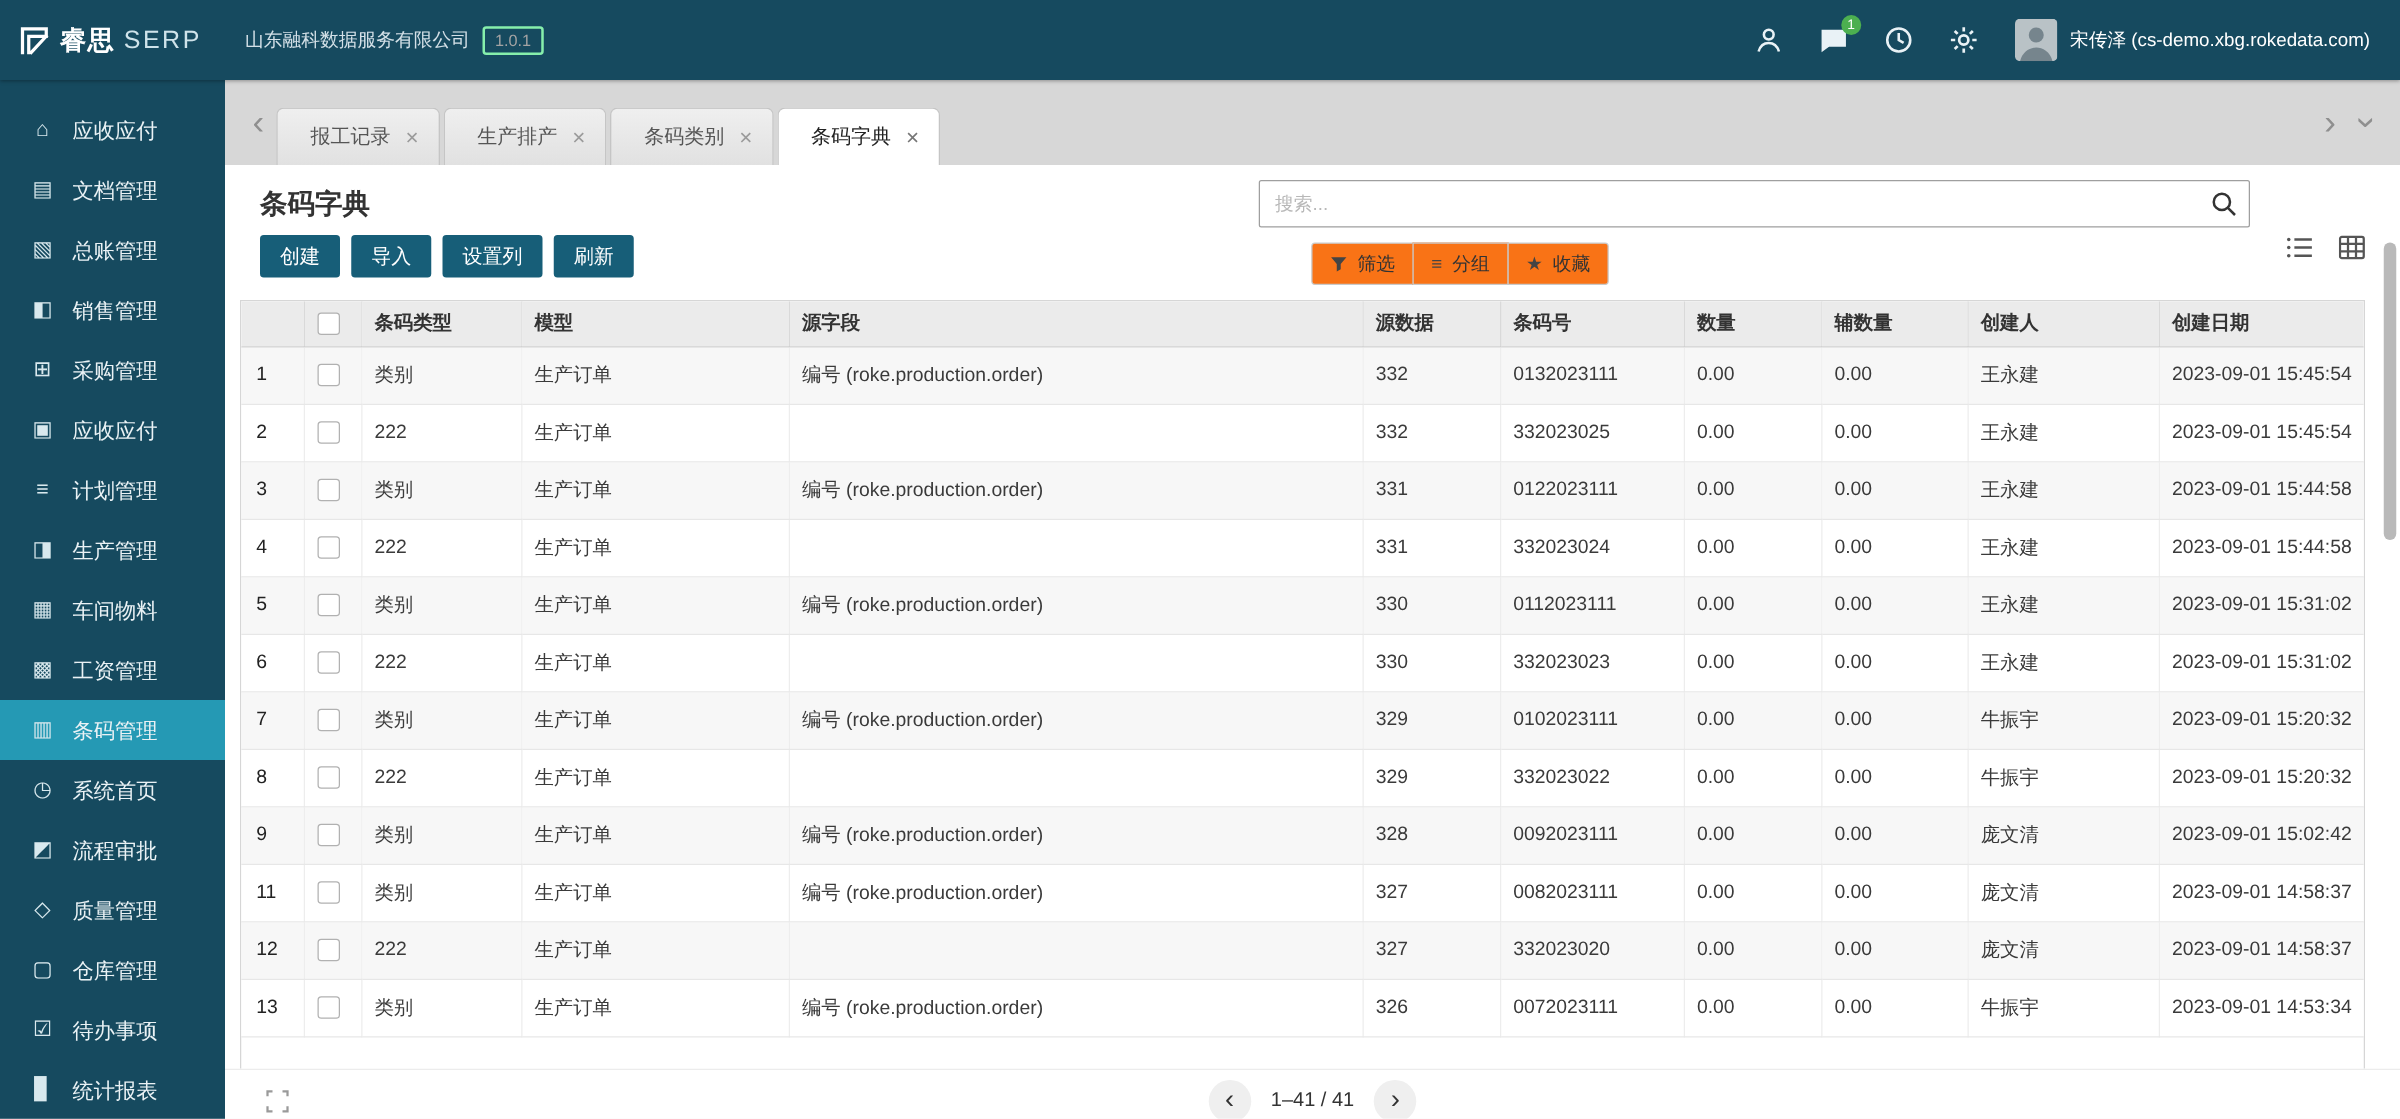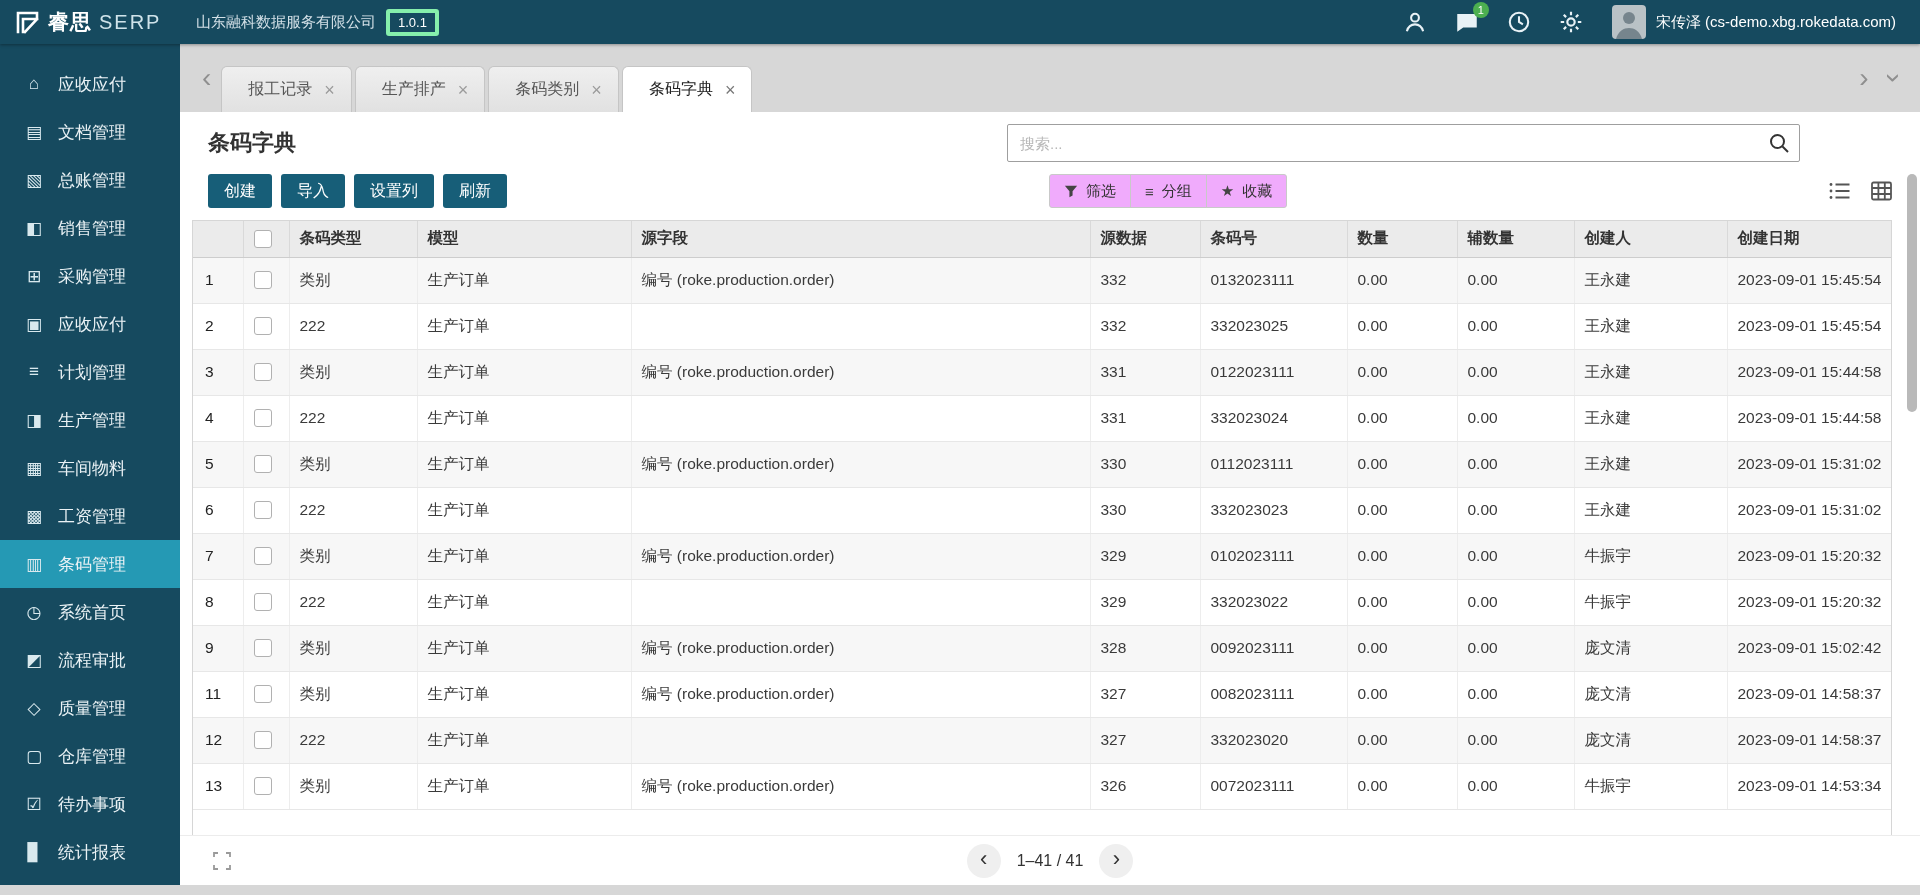--- a/index.html
+++ b/index.html
@@ -1,27 +1,27 @@
 <!DOCTYPE html>
 <html><head>
 <meta charset="utf-8">
 <style>
   *{margin:0;padding:0;box-sizing:border-box}
   html,body{width:1920px;height:895px;overflow:hidden;background:#d7d7d7;
     font-family:"Liberation Sans","DejaVu Sans",sans-serif;color:#333}
 
   
-  .topbar{height:44px;background:#164a5f;display:flex;align-items:center;color:#fff;
+  .topbar{height:64px;background:#164a5f;display:flex;align-items:center;color:#fff;
     position:relative;z-index:10;box-shadow:0 1px 3px rgba(0,0,0,.35)}
   .logo-wrap{width:180px;flex-shrink:0;display:flex;align-items:center;gap:7px;padding-left:14px;cursor:pointer}
   .logo-mark{width:27px;height:27px;flex-shrink:0}
   .logo-text{font-size:21px;font-weight:bold;letter-spacing:1px;white-space:nowrap}
   .logo-serp{font-size:20px;color:#cfe3ea;letter-spacing:2px}
   .company{font-size:15px;color:#d3e0e7;margin-left:16px;white-space:nowrap}
-  .version-chip{margin-left:10px;font-size:13px;color:#ffffff;border:4px solid #86efac;border-radius:3px;padding:2px 8px}
+  .version-chip{margin-left:10px;font-size:13px;color:#a3a3a3;border:2px solid #86efac;border-radius:3px;padding:2px 8px}
   .top-spacer{flex:1}
   .top-icon{width:26px;height:26px;margin-left:26px;position:relative;cursor:pointer;flex-shrink:0}
   .top-icon svg{width:100%;height:100%}
   .badge{position:absolute;top:-7px;right:-9px;background:#4caf50;color:#fff;font-size:11px;
     min-width:16px;height:16px;border-radius:8px;display:flex;align-items:center;justify-content:center;padding:0 3px}
   .avatar{width:34px;height:34px;border-radius:4px;margin-left:28px;overflow:hidden;flex-shrink:0;cursor:pointer}
   .username{font-size:15px;margin-left:10px;margin-right:24px;white-space:nowrap;cursor:pointer}
 
   
   .app{display:flex;height:841px}
@@ -50,25 +50,25 @@
   .content{flex:1;background:#fff;display:flex;flex-direction:column;min-height:0}
   .title-row{height:56px;display:flex;justify-content:space-between;align-items:flex-start;
     padding:12px 120px 0 28px}
   .page-title{font-size:22px;color:#333;padding-top:4px}
   .search-box{position:relative;width:793px}
   .search-input{width:100%;height:38px;border:1px solid #9f9f9f;border-radius:2px;background:#fff;
     padding:0 42px 0 12px;font-size:15px;color:#333;outline:none;font-family:inherit}
   .search-input::placeholder{color:#b8b8b8}
   .search-icon{position:absolute;right:10px;top:8px;width:22px;height:22px;cursor:pointer}
 
-  .toolbar{height:46px;display:flex;align-items:center;gap:9px;padding:0 28px;position:relative}
+  .toolbar{height:46px;display:flex;align-items:flex-start;gap:9px;padding:0 28px;position:relative}
   .btn{background:#175e78;color:#fff;border:none;border-radius:3px;height:34px;padding:0 16px;
     font-size:16px;cursor:pointer;font-family:inherit}
   .filter-group{position:absolute;left:869px;top:6px;display:flex}
-  .fbtn{display:flex;align-items:center;gap:8px;background:#f0abfc;border:1px solid #c9c9c9;height:34px;
+  .fbtn{display:flex;align-items:center;gap:8px;background:#f97316;border:1px solid #c9c9c9;height:34px;
     padding:0 14px;font-size:15px;color:#333;cursor:pointer;font-family:inherit;margin-left:-1px}
   .fbtn:first-child{border-radius:3px 0 0 3px;margin-left:0}
   .fbtn:last-child{border-radius:0 3px 3px 0}
   .fico{display:flex;align-items:center;font-size:15px;color:#444}
   .view-toggles{margin-left:auto;display:flex;gap:20px;align-items:center}
   .view-toggles svg{cursor:pointer}
 
   
   .table-wrap{flex:1;margin:6px 28px 0 12px;overflow:hidden;border:1px solid #d6d6d6;border-bottom:none;min-height:0}
   table{border-collapse:collapse;width:100%;table-layout:fixed;font-size:15.5px;color:#3a3a3a}

